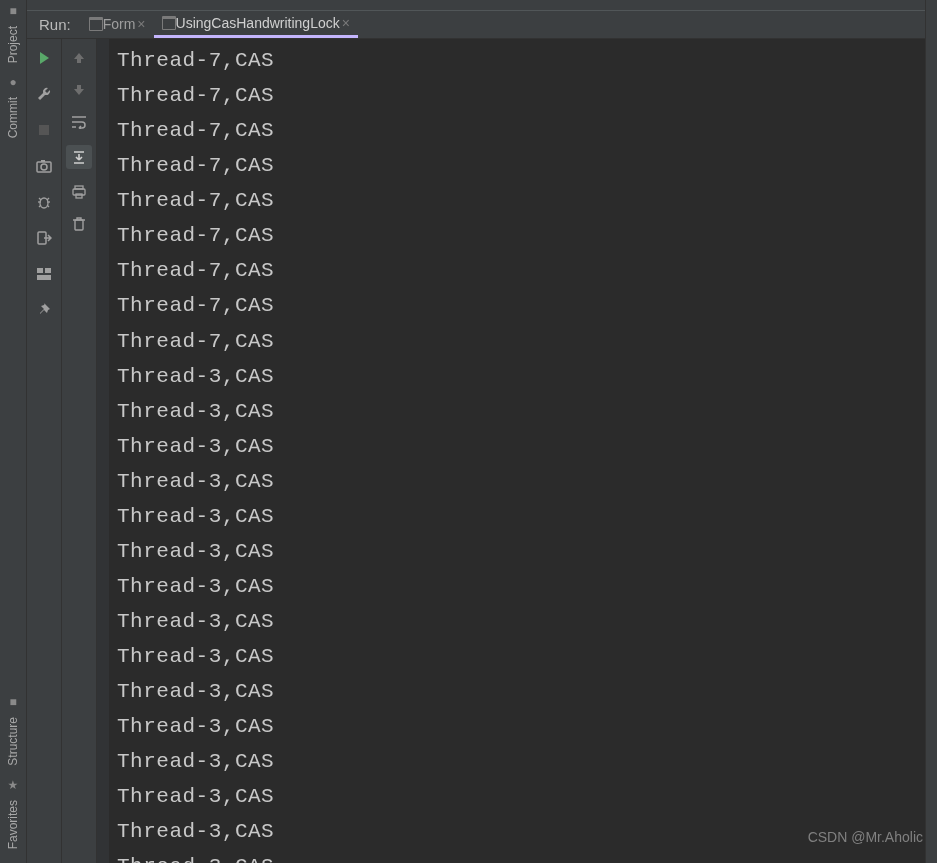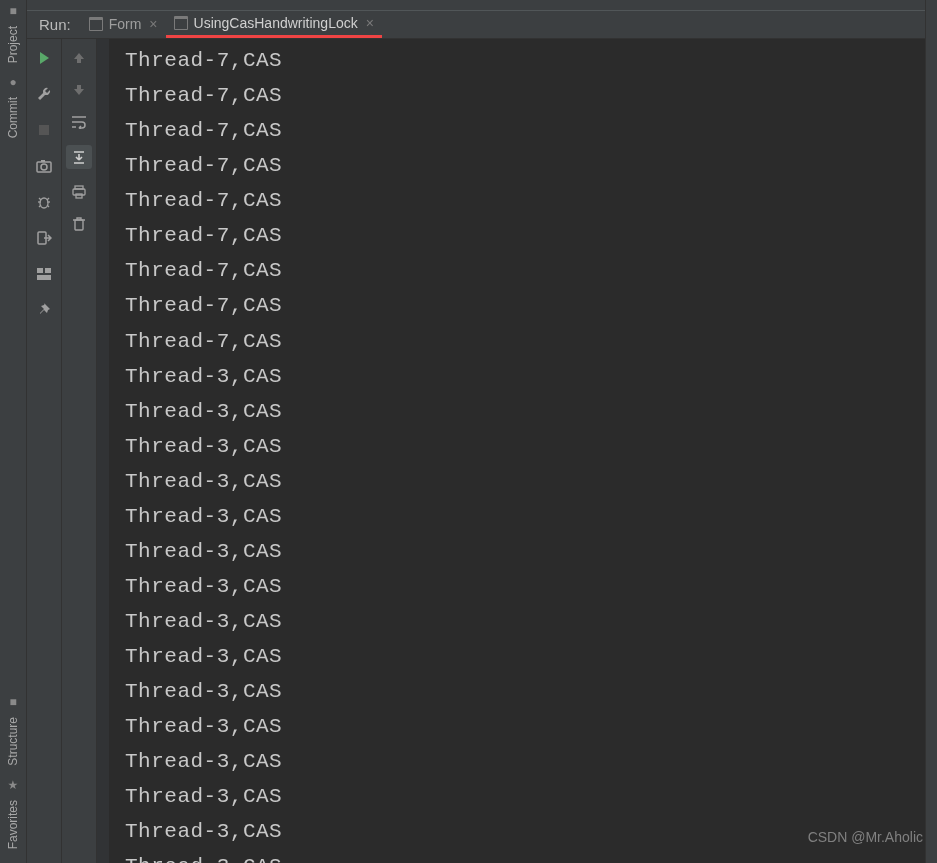--- a/index.html
+++ b/index.html
@@ -83,30 +83,29 @@
     color: #bbbbbb;
     font-size: 15px;
   }
   .tabs {
     display: flex;
     align-items: stretch;
   }
   .tab {
     display: flex;
     align-items: center;
-    gap: 6px;
     padding: 0 8px;
     color: #9e9e9e;
     font-size: 14px;
     cursor: pointer;
     border-bottom: 2px solid transparent;
   }
   .tab.active {
     color: #d0d0d0;
-    border-bottom: 3px solid #ef4444;
+    border-bottom: 3px solid #c4b5fd;
   }
   .tab .run-ic {
     width: 14px; height: 14px;
     border: 1px solid #7a7a7a;
     border-top-width: 3px;
     border-radius: 1px;
   }
   .tab .close-x {
     font-size: 14px;
     color: #7a7a7a;
@@ -153,21 +152,20 @@
     border-radius: 3px;
   }
 
   
   .console {
     position: absolute;
     top: 39px; left: 109px; right: 0; bottom: 0;
     background: #2b2b2b;
     padding: 4px 8px 0 8px;
     overflow: hidden;
-    margin-left: 8px;
   }
   .line {
     font-family: "Consolas","Courier New", monospace;
     font-size: 21px;
     letter-spacing: 0.5px;
     color: #c8c8c8;
     line-height: 1.67;
     white-space: pre;
   }
 

